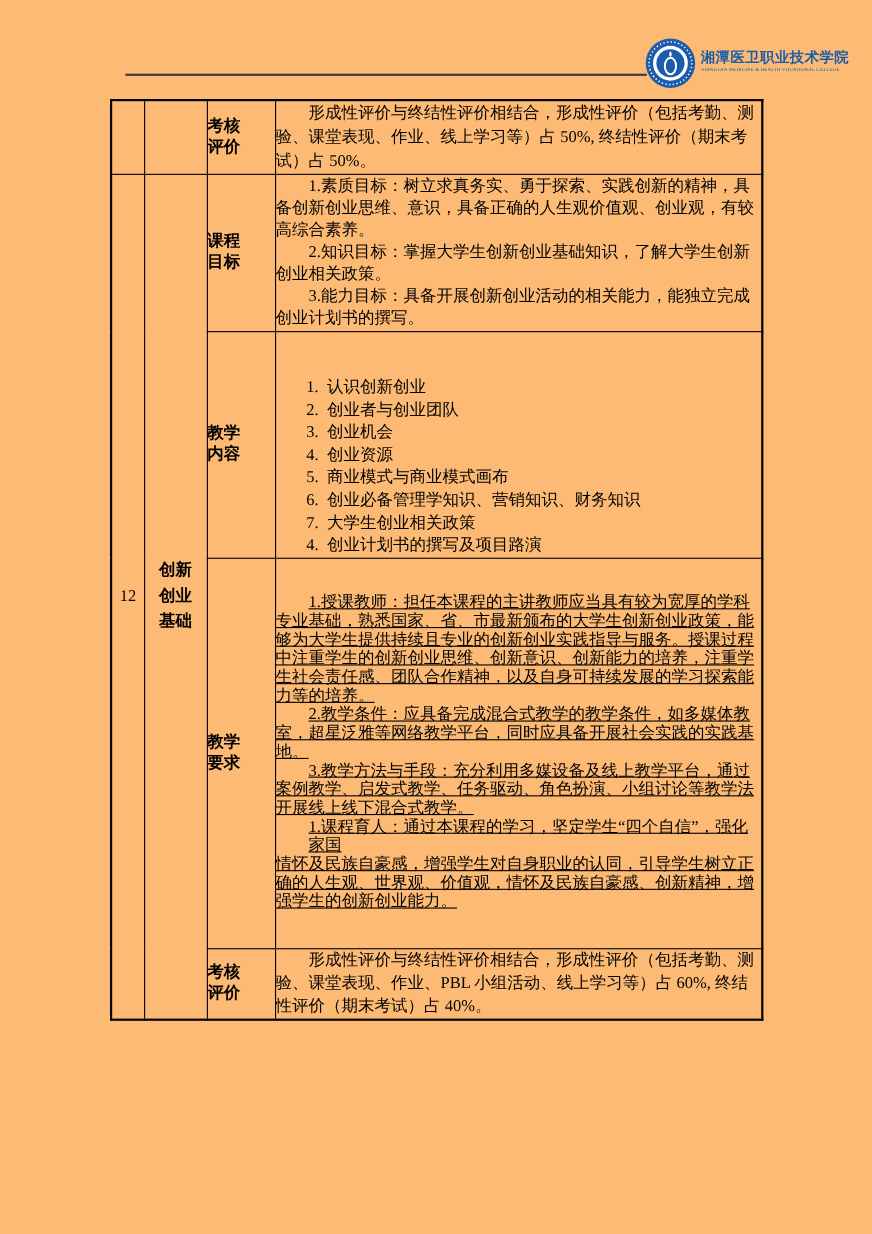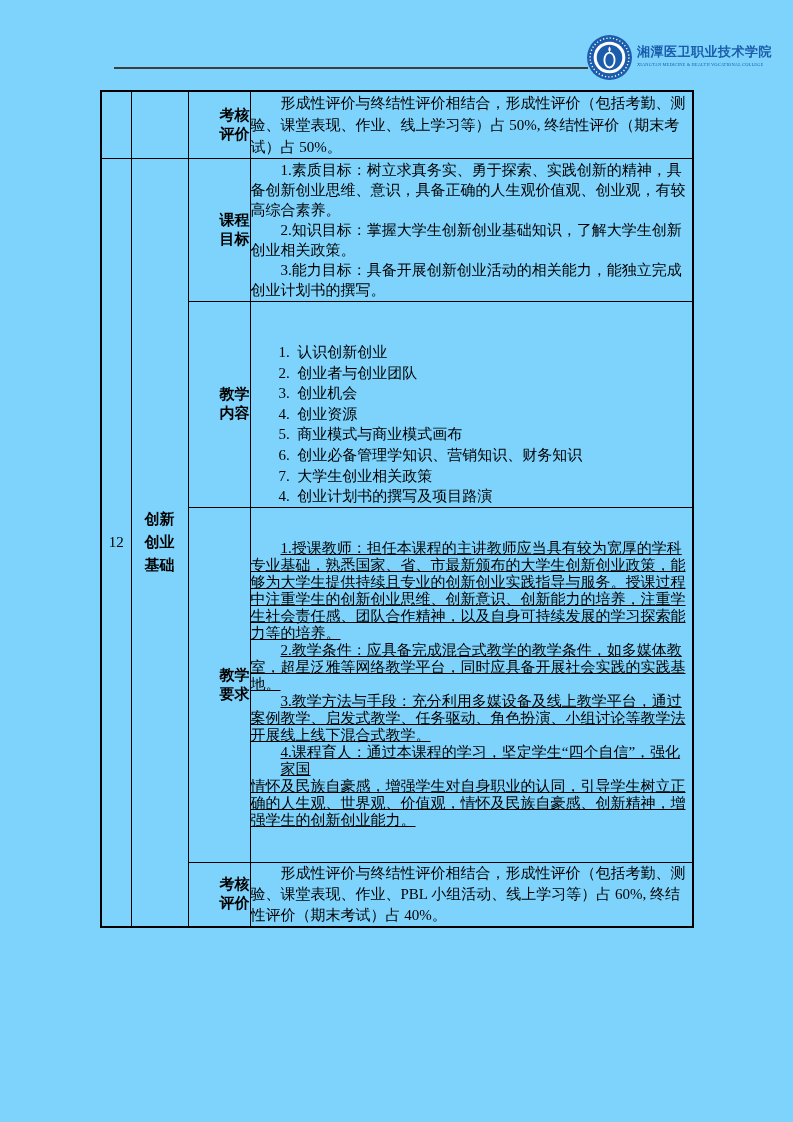--- a/index.html
+++ b/index.html
@@ -1,37 +1,37 @@
 <!DOCTYPE html>
 <html><head>
 <meta charset="utf-8">
 <style>
   html,body { margin:0; padding:0; background:#e8e8e8; }
   .page {
     position:relative; width:793px; height:1122px; margin:0 auto;
-    background:#7dd3fc; color:#000;
+    background:#fdba74; color:#000;
     font-family:"Liberation Serif","DejaVu Serif",serif;
     overflow:hidden;
   }
   
   .header-rule { position:absolute; left:114px; top:67px; width:474px; height:2px; background:#3d3d3d; }
   .logo { position:absolute; left:586px; top:34px; display:flex; align-items:flex-start; }
   .logo-emblem { width:47px; height:47px; flex:0 0 auto; }
   .logo-text { display:flex; flex-direction:column; margin:9px 0 0 4px; }
   .logo-zh { font-size:13px; font-weight:bold; color:#1b5cab; letter-spacing:0.5px; white-space:nowrap; }
   .logo-en { font-size:6px; color:#1b5cab; white-space:nowrap; letter-spacing:0.2px;
              transform:scale(0.74); transform-origin:left top; margin-top:1px; }
   
   .ctable { position:absolute; left:100px; top:90px; width:592px;
             border-collapse:collapse; table-layout:fixed; border:2px solid #000; }
   .ctable td { border:1px solid #000; padding:0; font-size:15px; vertical-align:middle; }
   .c-num   { text-align:center; }
   .c-name  { text-align:center; font-weight:bold; line-height:23px; }
   .c-name span { display:block; }
-  .c-label { text-align:right; font-weight:bold; line-height:19px; }
+  .c-label { text-align:left; font-weight:bold; line-height:19px; }
   .c-label span { display:block; }
   .c-content { padding:2px 8px; line-height:21px; text-align:left; }
   .v-top { vertical-align:top; }
   .par       { margin:0; text-indent:2em; }
   .par-block { margin:0 0 0 2em; text-indent:0; }
   .par-flush { margin:0; text-indent:0; }
   .goals-cell p { line-height:20px; }
   .req-cell p   { line-height:17px;text-decoration:underline; }
   .tc-list { padding:0 0 0 28px;margin-top:40px; }
   .tc-item { line-height:20.6px; white-space:pre-wrap; }
@@ -120,21 +120,21 @@
 
     <tr style="height:355px">
       <td class="c-label">
         <span>教学</span>
         <span>要求</span>
       </td>
       <td class="c-content v-top req-cell">
         <p class="par">1.授课教师：担任本课程的主讲教师应当具有较为宽厚的学科专业基础，熟悉国家、省、市最新颁布的大学生创新创业政策，能够为大学生提供持续且专业的创新创业实践指导与服务。授课过程中注重学生的创新创业思维、创新意识、创新能力的培养，注重学生社会责任感、团队合作精神，以及自身可持续发展的学习探索能力等的培养。</p>
         <p class="par">2.教学条件：应具备完成混合式教学的教学条件，如多媒体教室，超星泛雅等网络教学平台，同时应具备开展社会实践的实践基地。</p>
         <p class="par">3.教学方法与手段：充分利用多媒设备及线上教学平台，通过案例教学、启发式教学、任务驱动、角色扮演、小组讨论等教学法开展线上线下混合式教学。</p>
-        <p class="par-block">4.课程育人：通过本课程的学习，坚定学生“四个自信”，强化家国</p>
+        <p class="par-block">1.课程育人：通过本课程的学习，坚定学生“四个自信”，强化家国</p>
         <p class="par-flush">情怀及民族自豪感，增强学生对自身职业的认同，引导学生树立正确的人生观、世界观、价值观，情怀及民族自豪感、创新精神，增强学生的创新创业能力。</p>
       </td>
     </tr>
 
     <tr style="height:64px">
       <td class="c-label">
         <span>考核</span>
         <span>评价</span>
       </td>
       <td class="c-content">

